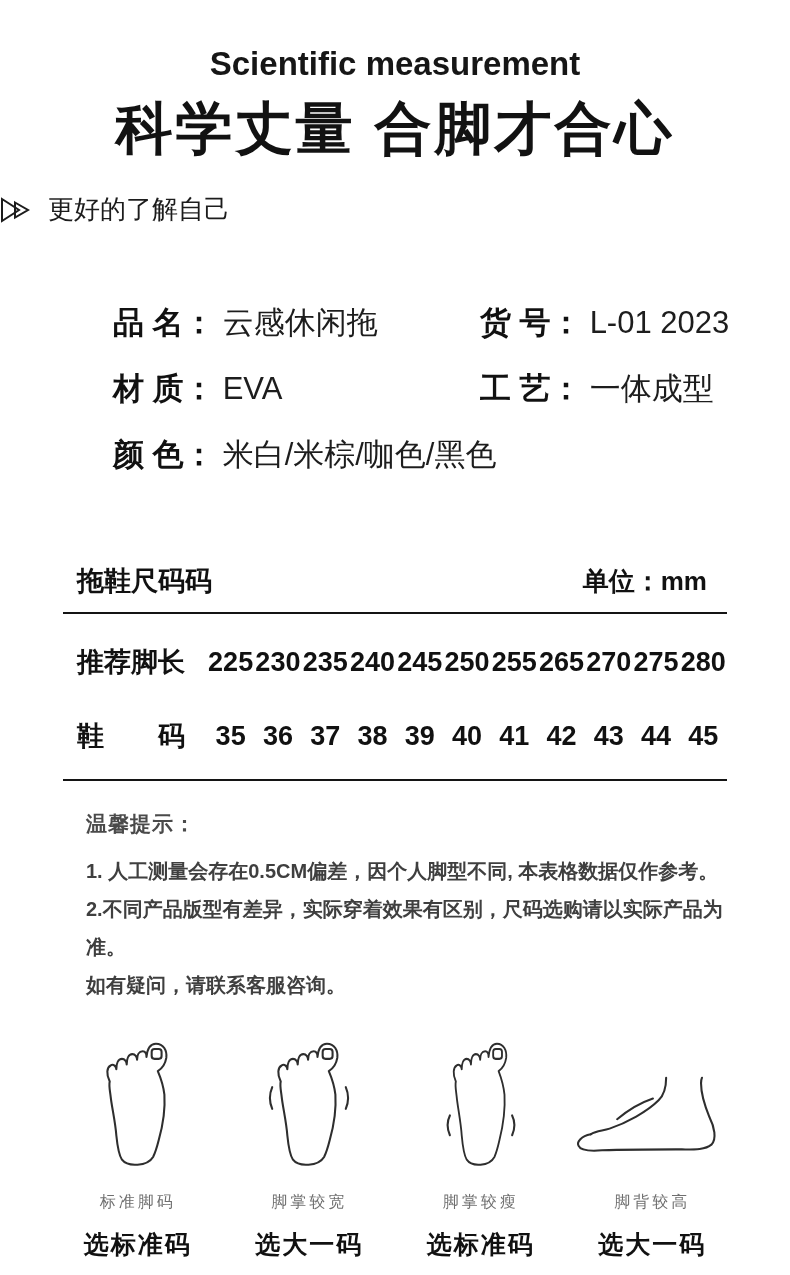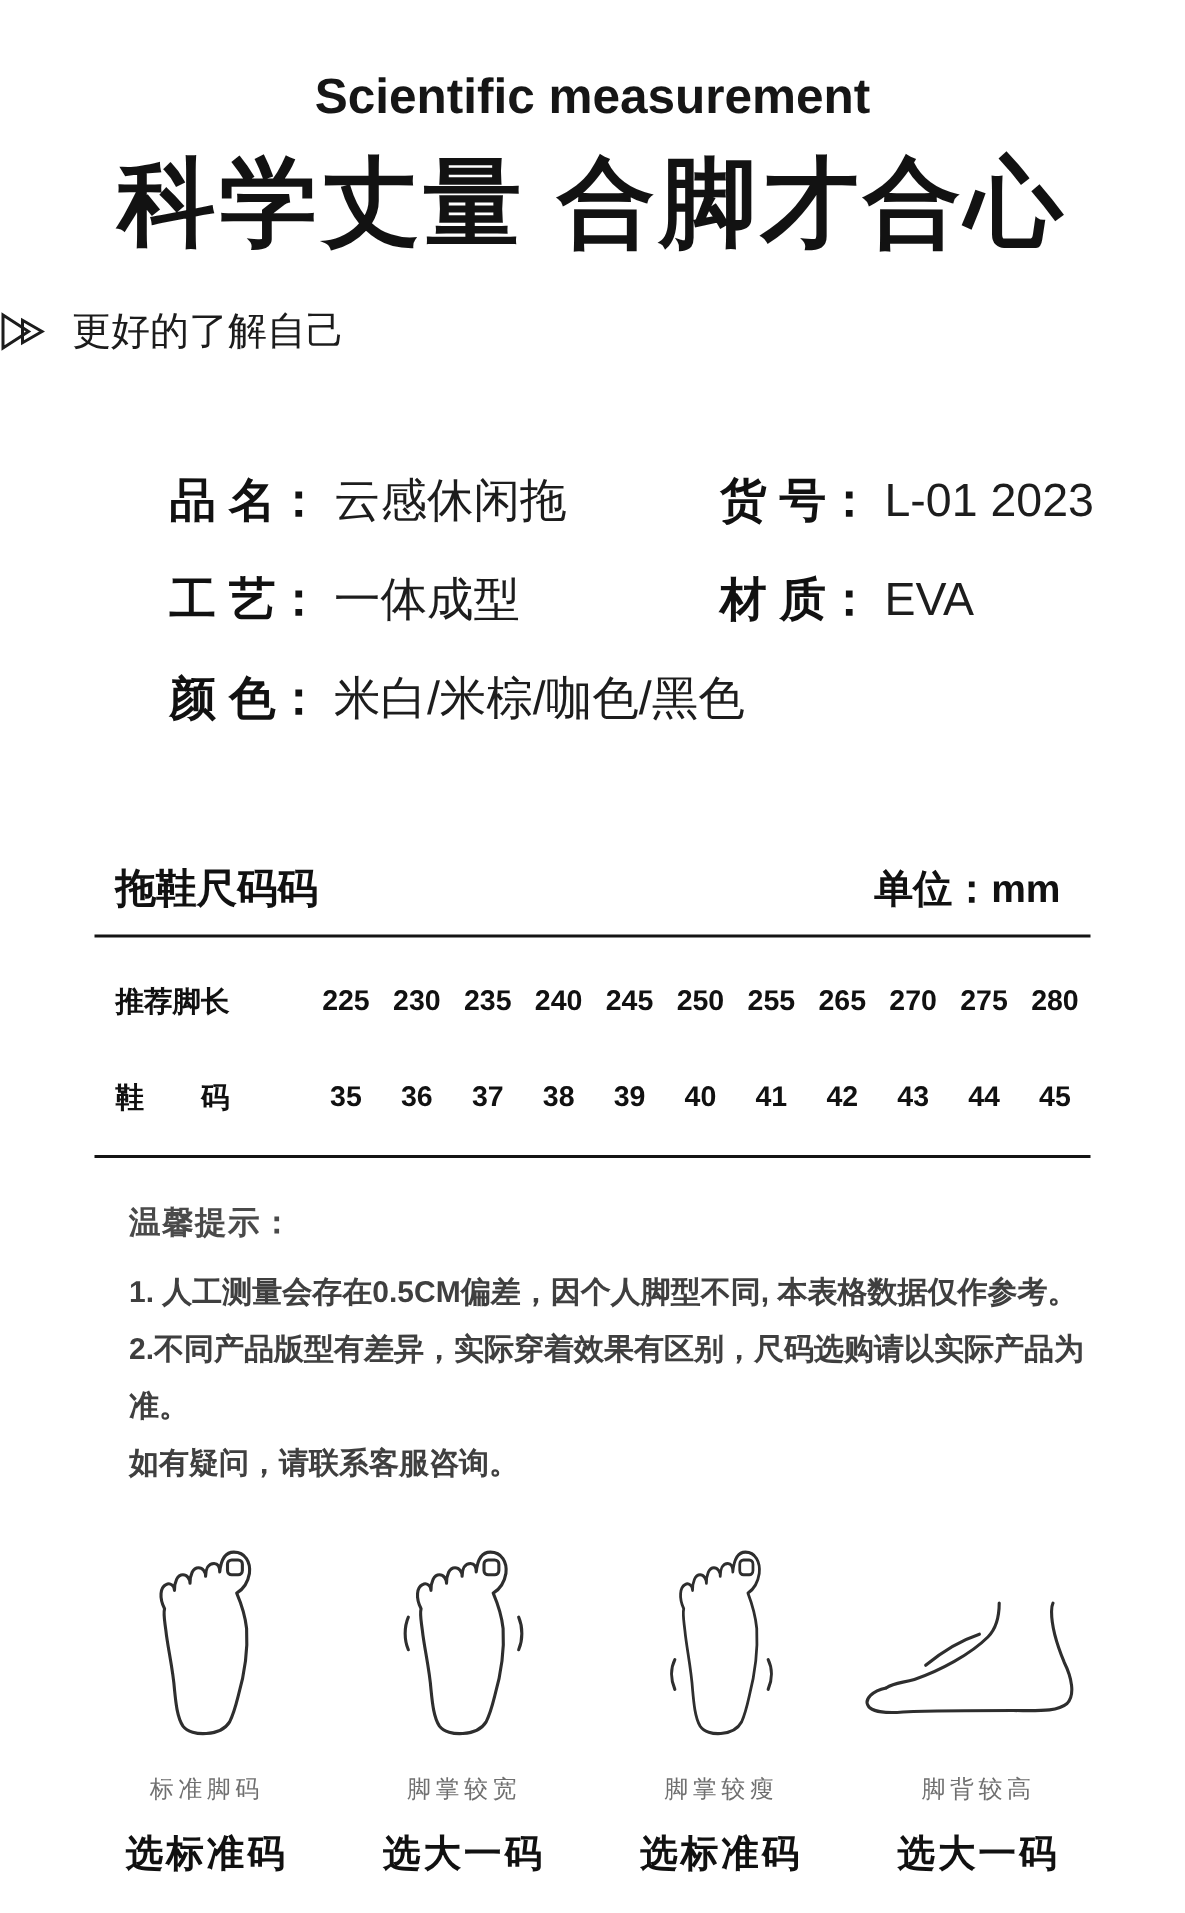--- a/index.html
+++ b/index.html
@@ -17,21 +17,21 @@
     padding-top: 45px;
     text-align: center;
     font-size: 33px;
     font-weight: 700;
     letter-spacing: 0px;
     color: #161616;
   }
   .cn-title {
     margin-top: 8px;
     text-align: center;
-    font-size: 65px;
+    font-size: 57px;
     font-weight: 800;
     letter-spacing: 3px;
     color: #121212;
   }
   .subtitle {
     margin-top: 24px;
     display: flex;
     align-items: center;
     gap: 12px;
     font-size: 26px;
@@ -51,21 +51,21 @@
   
   .size-section { margin-top: 92px; padding: 0 63px; }
   .size-head {
     display: flex; justify-content: space-between; align-items: baseline;
     padding: 0 20px 0 14px; margin-bottom: 13px;
   }
   .size-title { font-size: 27px; font-weight: 700; }
   .size-unit  { font-size: 26px; font-weight: 700; }
   .rule { border-top: 2px solid #141414; }
   .size-rows { padding: 30px 0 25px 14px; }
-  .size-row { display: flex; align-items: center; font-weight: 700; font-size: 19px; }
+  .size-row { display: flex; align-items: center; font-weight: 700; font-size: 27px; }
   .size-row + .size-row { margin-top: 38px; }
   .size-row-label { width: 130px; white-space: pre; flex: none; }
   .size-values { flex: 1; display: flex; }
   .size-cell { flex: 1; text-align: center; }
 
   
   .tips { margin-top: 29px; padding: 0 60px 0 86px; }
   .tips-title { font-size: 21px; font-weight: 700; color: #4a4a4a; letter-spacing: 1px; }
   .tips-lines { margin-top: 14px; font-weight: bold; }
   .tip-line { font-size: 20px; line-height: 38px; color: #3f3f3f; }
@@ -101,26 +101,26 @@
         <span class="spec-label">品 名：</span>
         <span class="spec-value">云感休闲拖</span>
       </div>
       <div class="spec-cell">
         <span class="spec-label">货 号：</span>
         <span class="spec-value">L-01 2023</span>
       </div>
     </div>
     <div class="spec-row">
       <div class="spec-cell">
+        <span class="spec-label">材 质：</span>
+        <span class="spec-value">EVA</span>
+      </div>
+      <div class="spec-cell">
         <span class="spec-label">工 艺：</span>
         <span class="spec-value">一体成型</span>
-      </div>
-      <div class="spec-cell">
-        <span class="spec-label">材 质：</span>
-        <span class="spec-value">EVA</span>
       </div>
     </div>
     <div class="spec-row">
       <div class="spec-cell">
         <span class="spec-label">颜 色：</span>
         <span class="spec-value">米白/米棕/咖色/黑色</span>
       </div>
     </div>
   </div>
 

